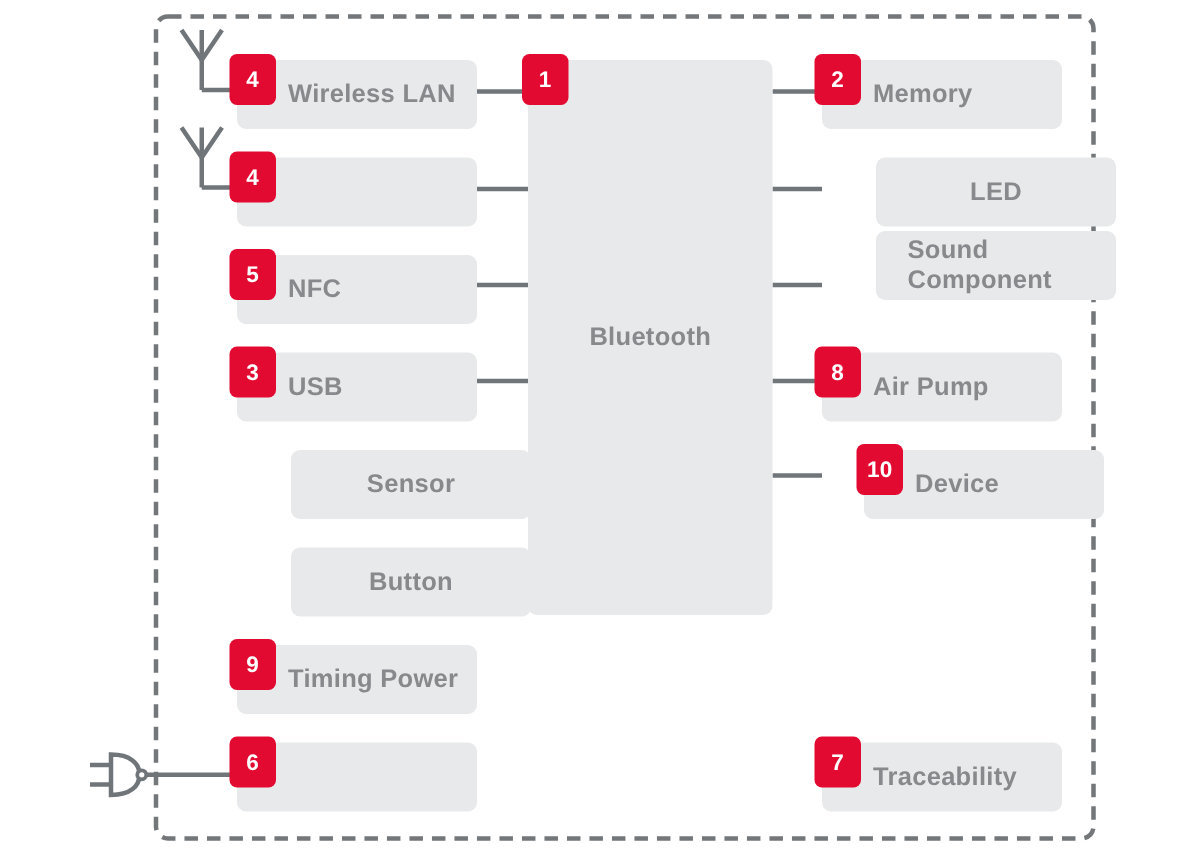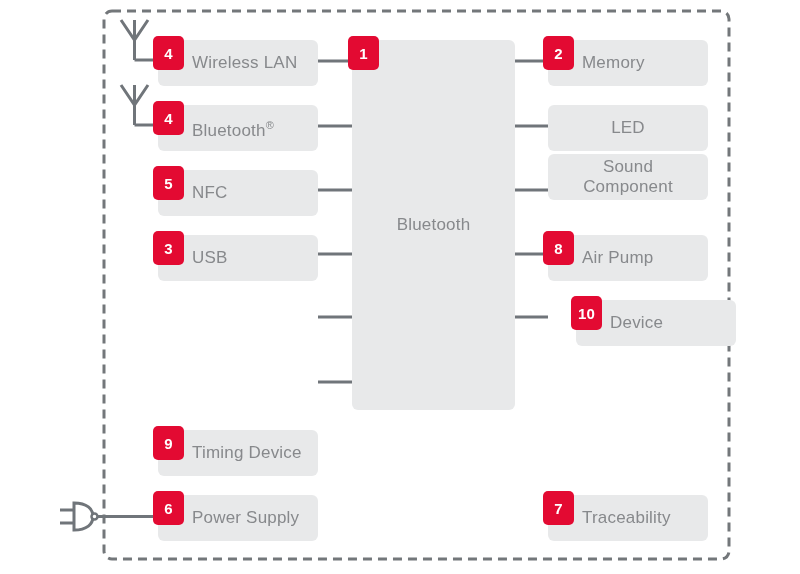--- a/index.html
+++ b/index.html
@@ -8,23 +8,23 @@
     font-family:"Liberation Sans", sans-serif; overflow:hidden;
   }
   #bg { position:absolute; left:0; top:0; width:800px; height:574px; }
   .block {
     position:absolute; height:46px; width:160px;
     background:var(--block,#e8e9ea); border-radius:6px;
     display:flex; align-items:center; box-sizing:border-box;
     font-size:17px; color:var(--text,#87898c); letter-spacing:.2px;
   }
   .block.left-align { padding-left:34px; justify-content:flex-start; }
-  .block.center { justify-content:center; text-align:center; }
+  .block.center { justify-content:center; text-align:left;margin-left:36px; }
   .block.controller { width:163px; height:370px; justify-content:center; align-items:center; }
-  .lbl { line-height:20px; }
+  .lbl { line-height:20px;font-weight:bold; }
   .block.wrap .lbl { max-width:118px; }
   sup { font-size:11px; }
   .badge {
     position:absolute; left:-5px; top:-4px; min-width:31px; height:34px;
     padding:0 7px; box-sizing:border-box;
     background:var(--badge,#e30a32); color:#ffffff;
     font-size:15px; font-weight:bold; border-radius:5px;
     display:flex; align-items:center; justify-content:center;
   }
 </style>
@@ -79,37 +79,41 @@
     <span class="badge" style="left:-4px">1</span>
     <span class="lbl">Bluetooth</span>
   </div>
 
   <div class="block left-align" style="left:158px;top:40px">
     <span class="badge">4</span>
     <span class="lbl">Wireless LAN</span>
   </div>
   <div class="block left-align" style="left:158px;top:105px">
     <span class="badge">4</span>
-    <span class="lbl"><span>Bluetooth</span><sup>®</sup></span>
   </div>
   <div class="block left-align" style="left:158px;top:170px">
     <span class="badge">5</span>
     <span class="lbl">NFC</span>
   </div>
   <div class="block left-align" style="left:158px;top:235px">
     <span class="badge">3</span>
     <span class="lbl">USB</span>
   </div>
+  <div class="block center" style="left:158px;top:300px">
+    <span class="lbl">Sensor</span>
+  </div>
+  <div class="block center" style="left:158px;top:365px">
+    <span class="lbl">Button</span>
+  </div>
   <div class="block left-align" style="left:158px;top:430px">
     <span class="badge">9</span>
-    <span class="lbl">Timing Device</span>
+    <span class="lbl">Timing Power</span>
   </div>
   <div class="block left-align" style="left:158px;top:495px">
     <span class="badge">6</span>
-    <span class="lbl">Power Supply</span>
   </div>
 
   <div class="block left-align" style="left:548px;top:40px">
     <span class="badge">2</span>
     <span class="lbl">Memory</span>
   </div>
   <div class="block center" style="left:548px;top:105px">
     <span class="lbl">LED</span>
   </div>
   <div class="block center wrap" style="left:548px;top:154px">

